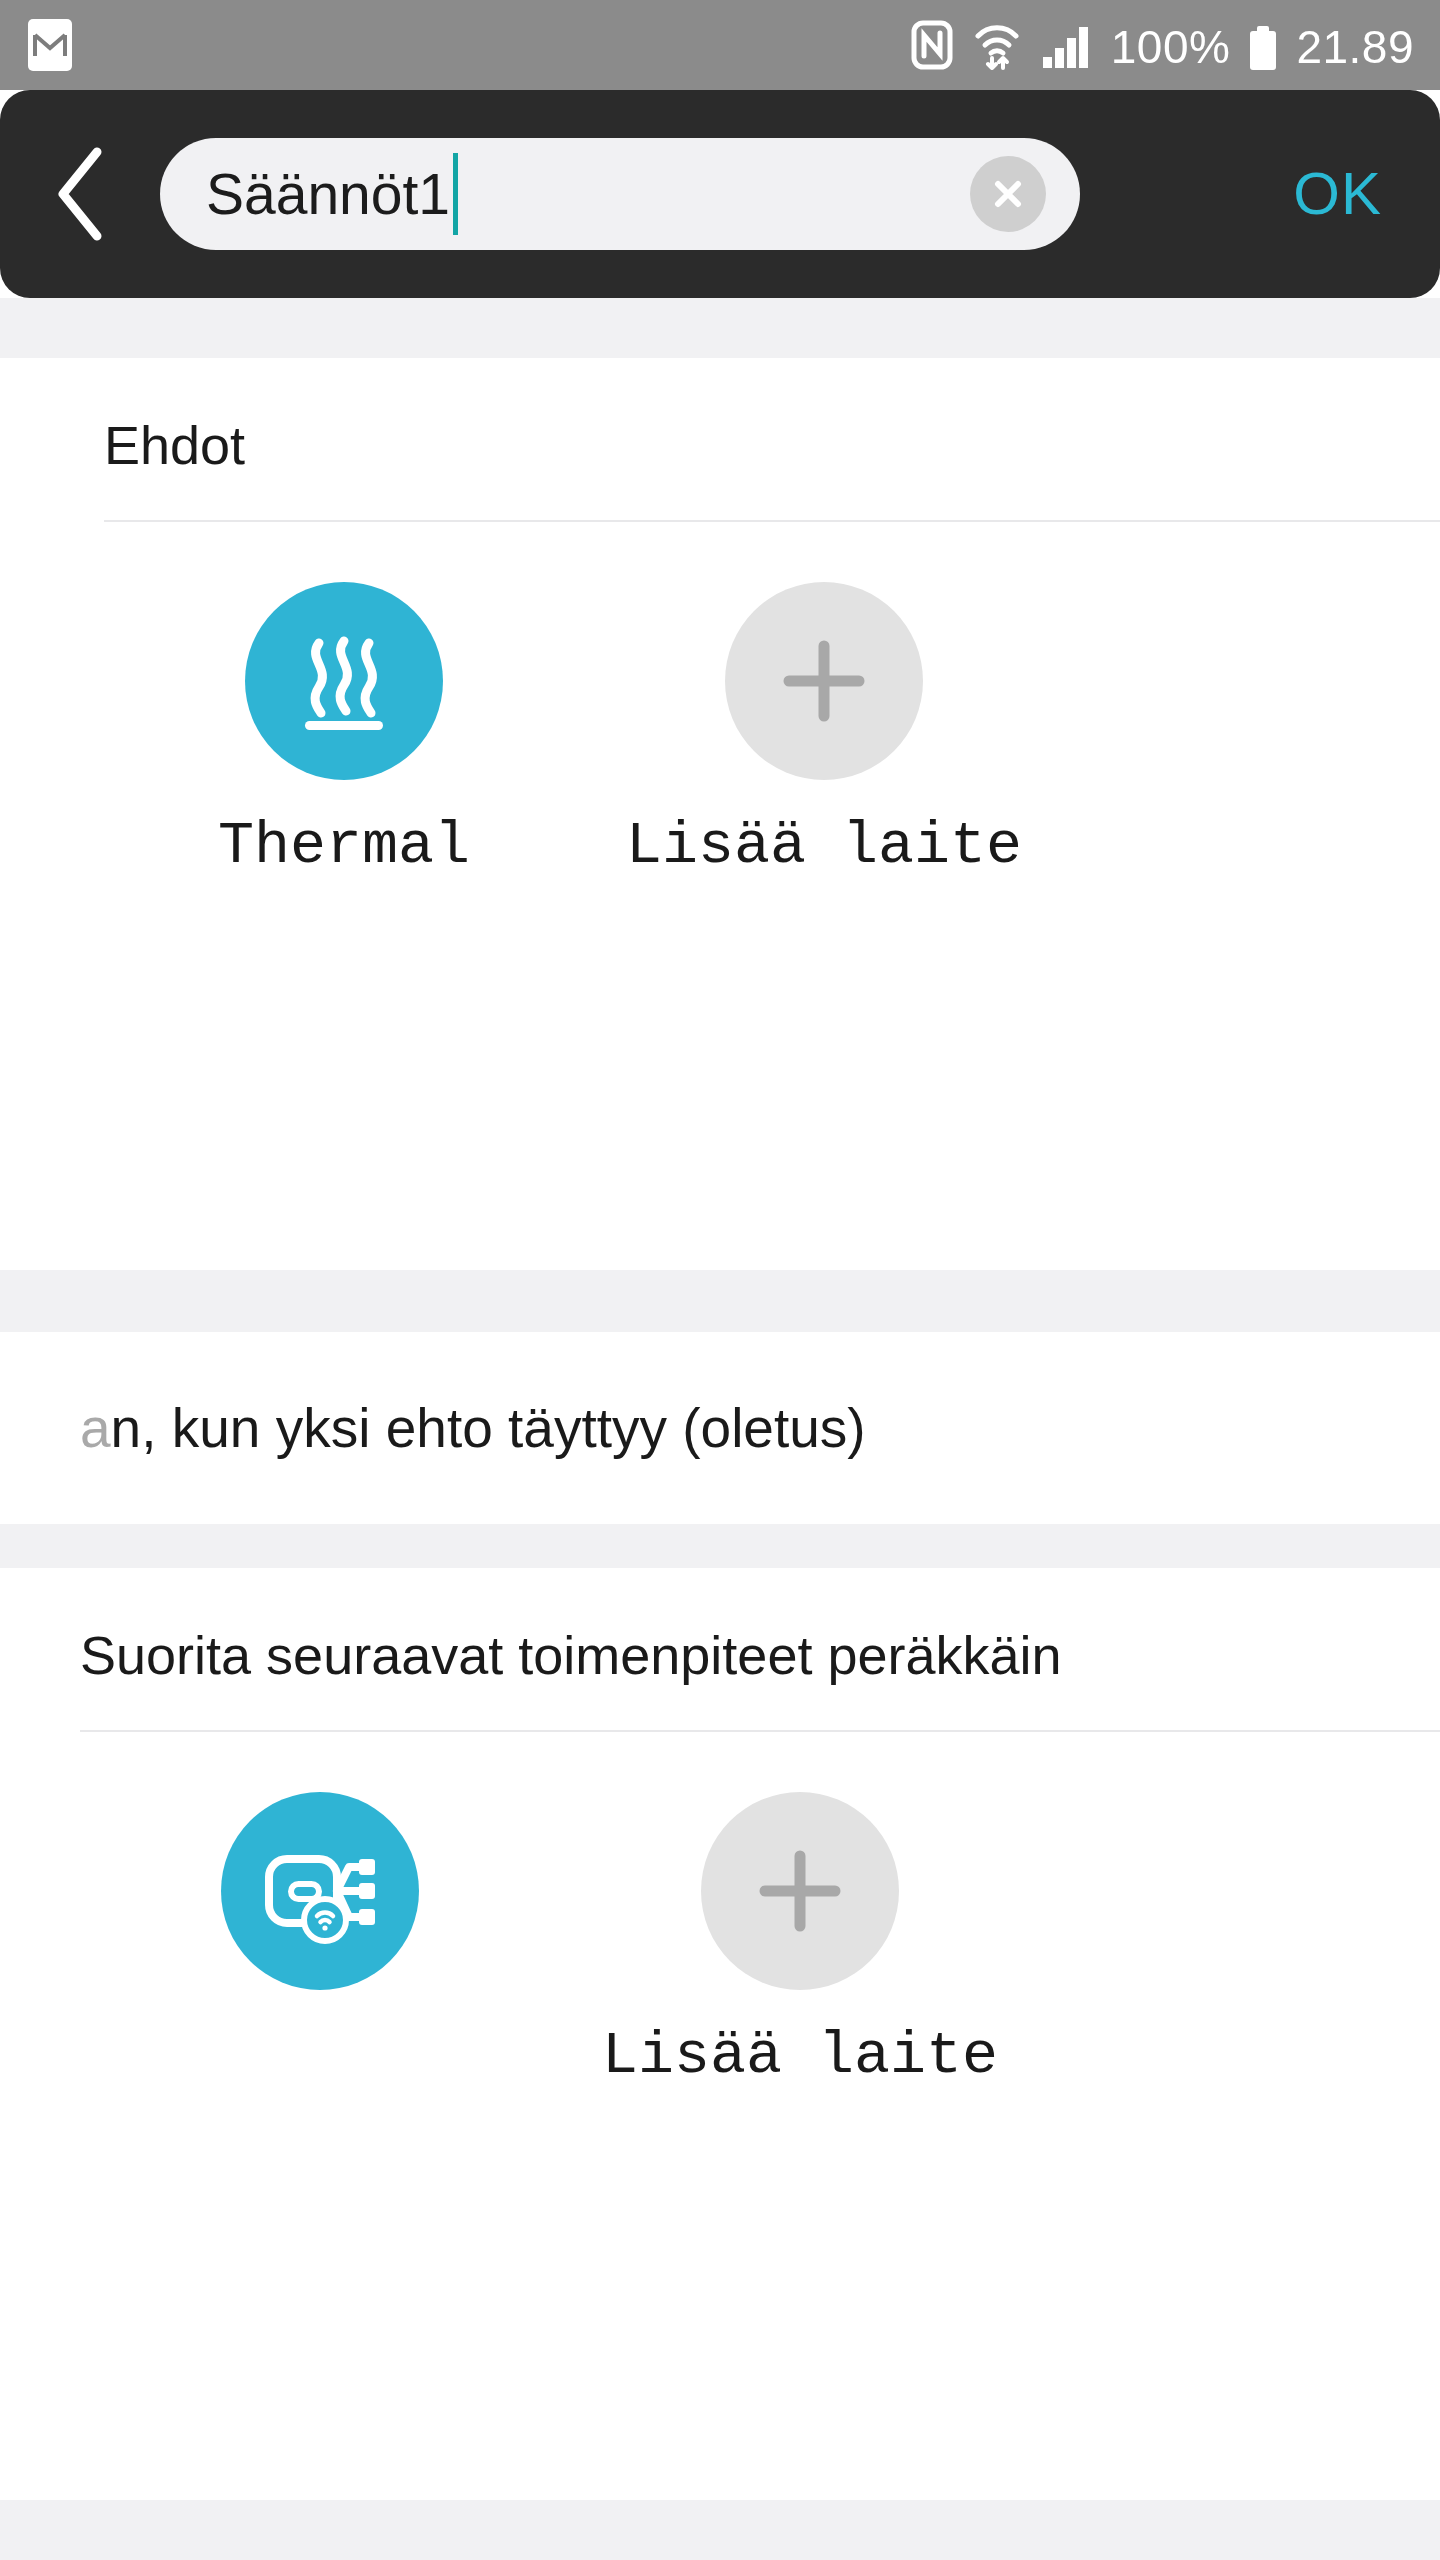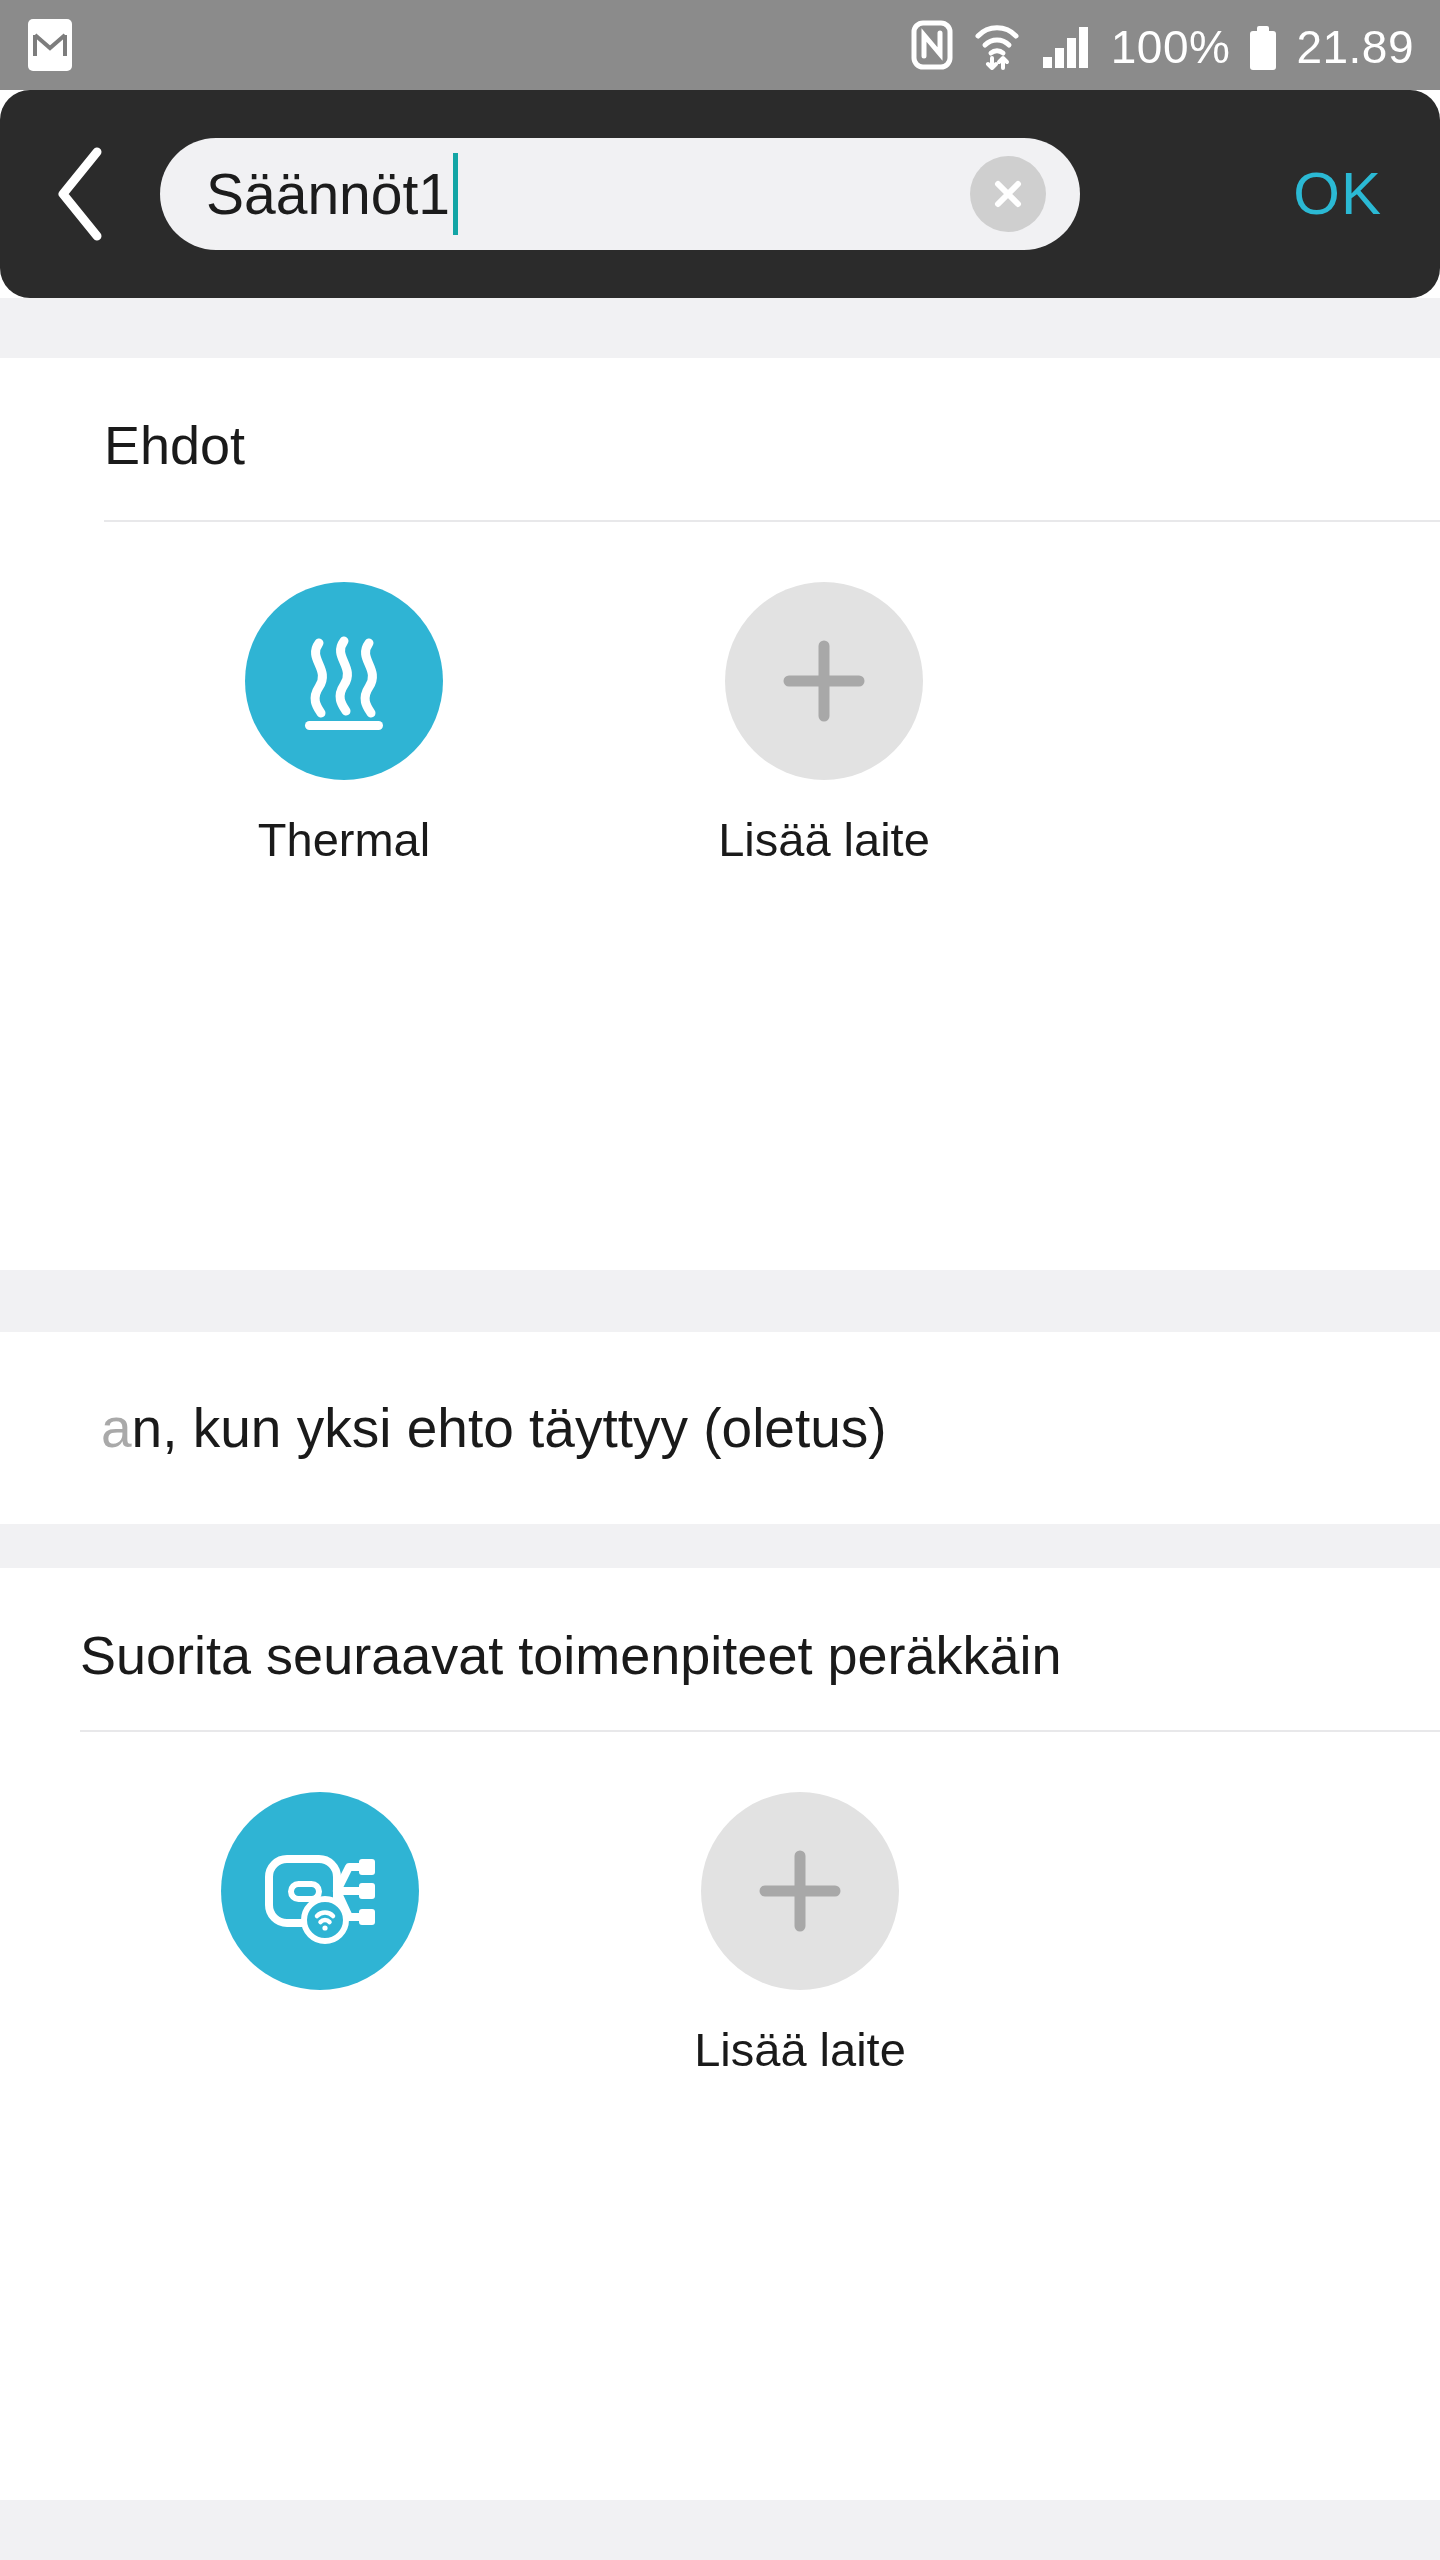--- a/index.html
+++ b/index.html
@@ -97,23 +97,23 @@
     width:480px; display:flex; flex-direction:column; align-items:center;
     cursor:pointer;
   }
   .tile-circle {
     width:198px; height:198px; border-radius:50%;
     display:flex; align-items:center; justify-content:center;
   }
   .tile-circle.accent { background:#2fb4d4; }
   .tile-circle.muted { background:#e2e2e2; }
   .tile-label {
-    margin-top:36px; font-size:47px; color:#1a1a1a; line-height:1;
+    margin-top:36px; font-size:60px; color:#1a1a1a; line-height:1;
     white-space:nowrap; text-align:center;
-    font-family:Liberation Sans, sans-serif;
+    font-family:Liberation Mono, monospace;
   }
 
   .scroll-text-row {
     position:relative; width:1440px; overflow:hidden;
   }
   .scroll-text {
     font-size:55px; color:#1a1a1a; line-height:1;
     white-space:nowrap; padding-left:80px;
     font-family:"Liberation Sans", sans-serif;
   }
@@ -224,21 +224,21 @@
           </svg>
         </div>
         <div class="tile-label">Lisää laite</div>
       </div>
 
     </div>
   </div>
 
   <div class="gap-band" style="position:absolute; top:1270px; height:62px;"></div>
 
-  <div class="panel scroll-text-row" style="position:absolute; top:1332px; height:192px; display:flex; align-items:center;padding-left:21px;">
+  <div class="panel scroll-text-row" style="position:absolute; top:1332px; height:192px; display:flex; align-items:center;">
     <div class="scroll-text">
       <span class="faded">a</span><span>n, kun yksi ehto täyttyy (oletus)</span>
     </div>
   </div>
 
   <div class="gap-band" style="position:absolute; top:1524px; height:44px;"></div>
 
   <div class="panel" style="position:absolute; top:1568px; height:932px;">
     <div class="section-title">Suorita seuraavat toimenpiteet peräkkäin</div>
     <div class="divider"></div>

